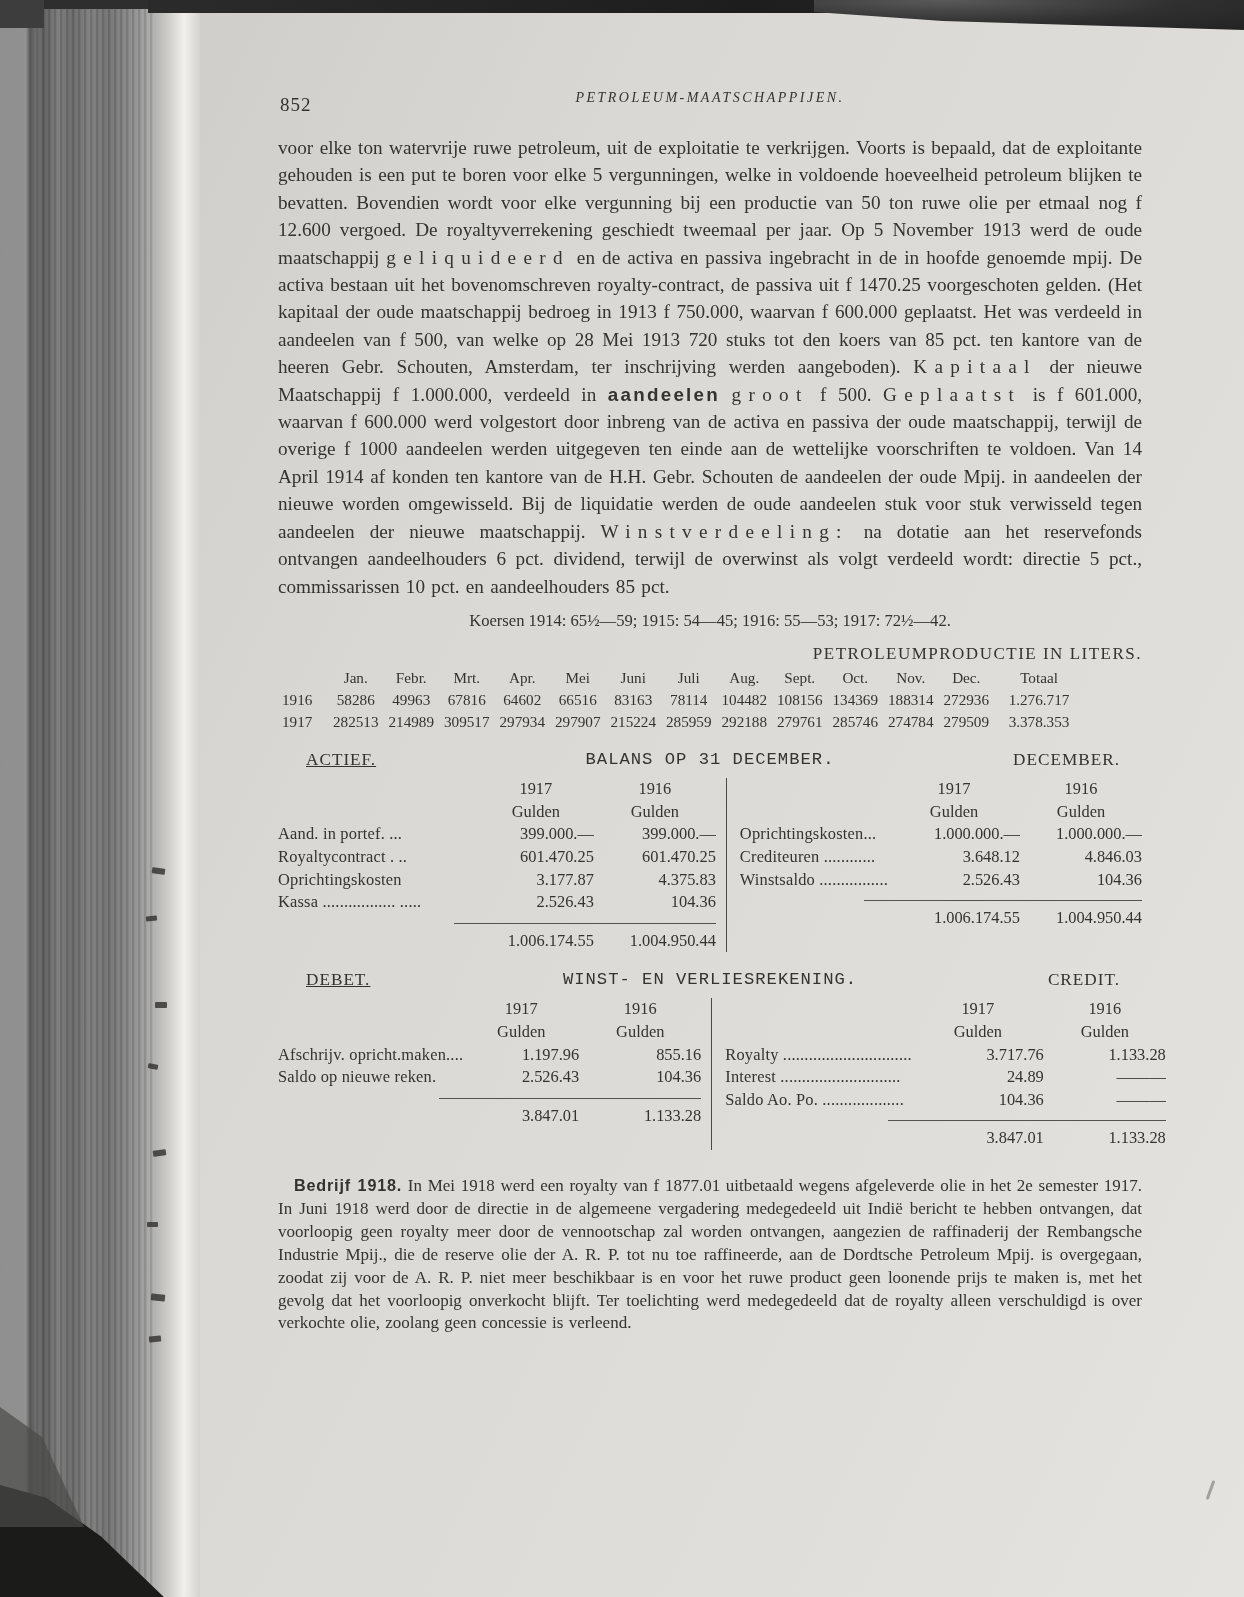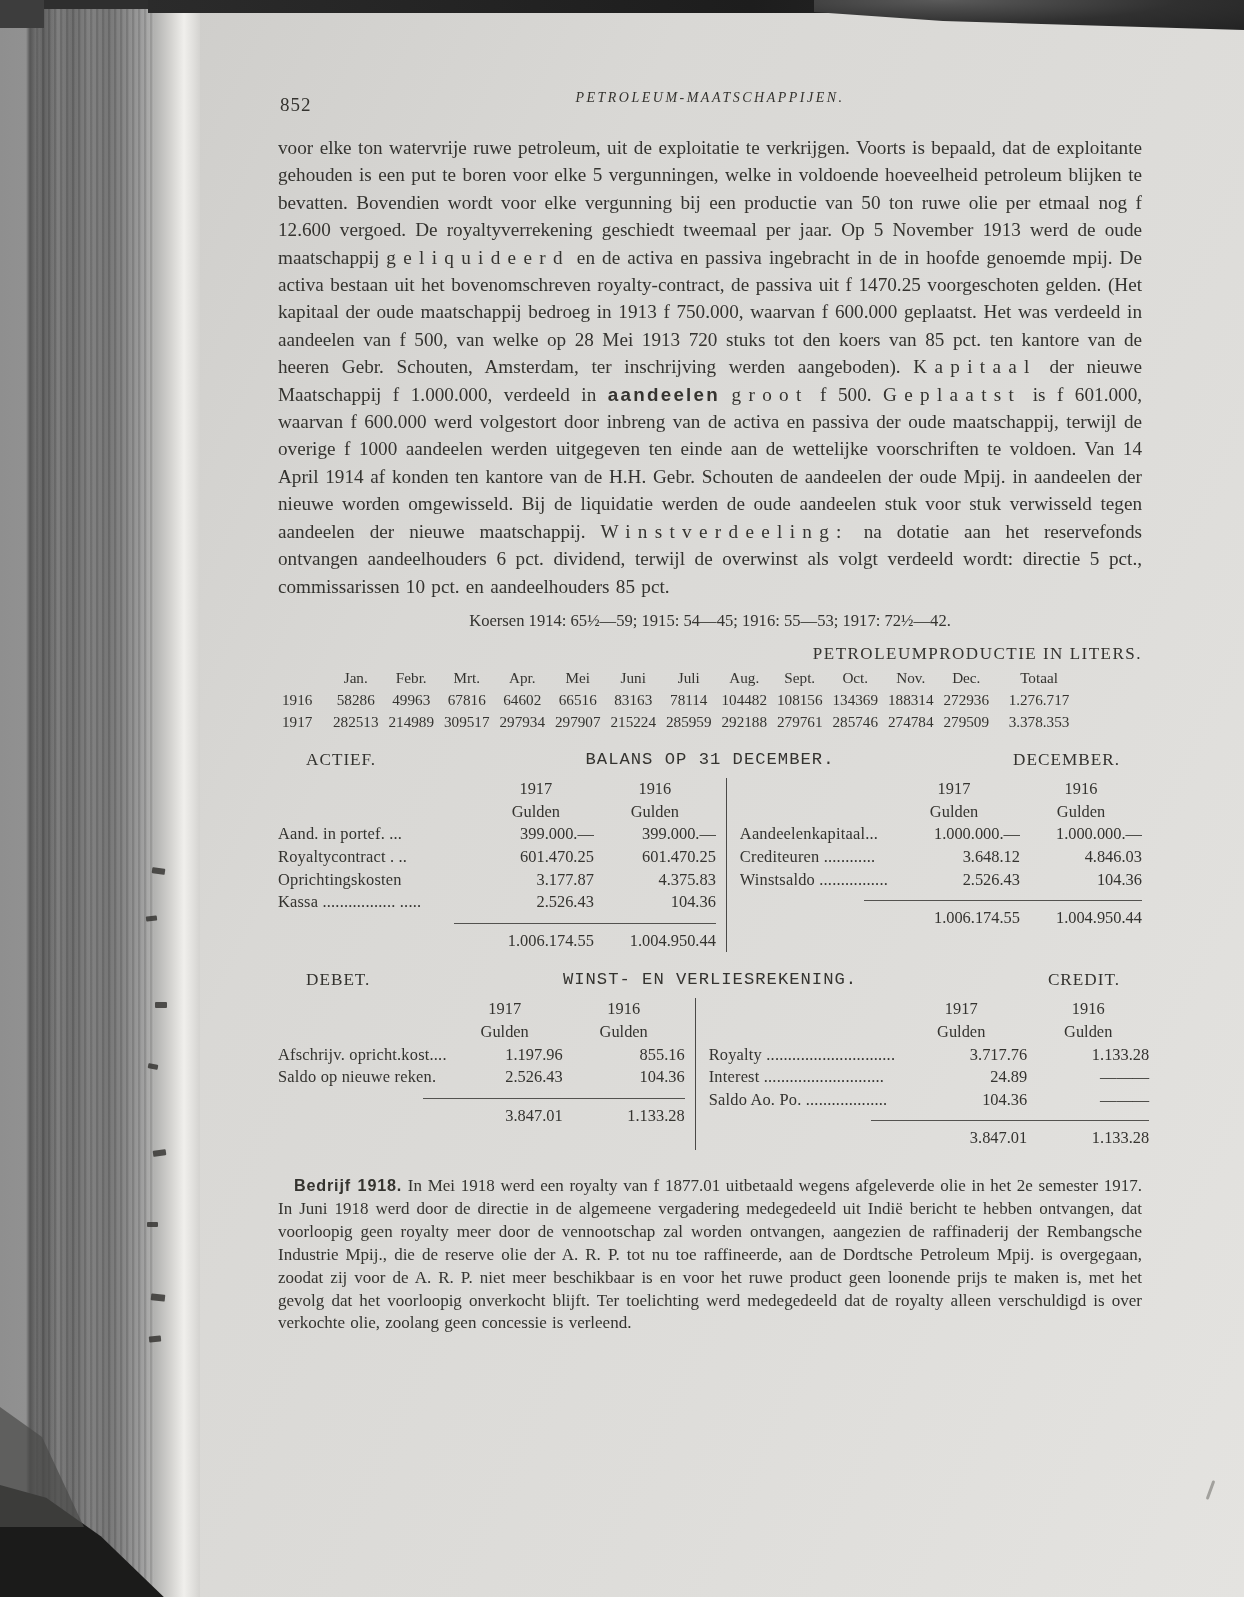--- a/index.html
+++ b/index.html
@@ -41,21 +41,21 @@
   .bsans{font-family:"Liberation Sans","DejaVu Sans",sans-serif;font-weight:bold;
     font-size:.98em;letter-spacing:.12em;}
   .koersen{margin-top:11px;text-align:center;font-size:16.6px;}
   .prod-title{margin-top:13px;text-align:right;font-size:17px;letter-spacing:1.5px;}
   .prod-table{margin:3px auto 0;display:grid;grid-template-columns:50px repeat(12,55.5px) 90px;
     font-size:15.2px;line-height:21.8px;}
   .prod-table .pc{text-align:center;white-space:nowrap;}
   .prod-table .py{text-align:left;padding-left:4px;}
   .sec{margin-top:18px;}
   .sec-head{position:relative;height:25px;font-size:17.2px;letter-spacing:1px;}
-  .sec-left{position:absolute;left:28px;}
+  .sec-left{position:absolute;left:28px;text-decoration:underline;}
   .sec-center{position:absolute;left:0;right:0;text-align:center;font-family:Liberation Mono, monospace;}
   .sec-right{position:absolute;right:22px;}
   .halves{display:flex;margin-top:3px;}
   .half-l{width:478px;padding-right:10px;box-sizing:border-box;}
   .half-r{flex:1;border-left:1.5px solid #4a4947;padding-left:13px;}
   .frow{display:flex;font-size:16.4px;line-height:22.6px;}
   .frow .lbl{flex:1;white-space:nowrap;overflow:hidden;letter-spacing:.2px;}
   .half-l .c1{width:116px;text-align:right;}
   .half-l .c2{width:122px;text-align:right;}
   .half-r .c1{width:132px;text-align:right;}
@@ -203,21 +203,21 @@
             <span class="lbl"></span>
             <span class="c1">1917</span>
             <span class="c2">1916</span>
           </div>
           <div class="frow hdr">
             <span class="lbl"></span>
             <span class="c1">Gulden</span>
             <span class="c2">Gulden</span>
           </div>
           <div class="frow">
-            <span class="lbl">Aandeelenkapitaal...</span>
+            <span class="lbl">Oprichtingskosten...</span>
             <span class="c1">1.000.000.—</span>
             <span class="c2">1.000.000.—</span>
           </div>
           <div class="frow">
             <span class="lbl">Crediteuren ............</span>
             <span class="c1">3.648.12</span>
             <span class="c2">4.846.03</span>
           </div>
           <div class="frow">
             <span class="lbl">Winstsaldo ................</span>
@@ -246,21 +246,21 @@
             <span class="lbl"></span>
             <span class="c1">1917</span>
             <span class="c2">1916</span>
           </div>
           <div class="frow hdr">
             <span class="lbl"></span>
             <span class="c1">Gulden</span>
             <span class="c2">Gulden</span>
           </div>
           <div class="frow">
-            <span class="lbl">Afschrijv. opricht.kost....</span>
+            <span class="lbl">Afschrijv. opricht.maken....</span>
             <span class="c1">1.197.96</span>
             <span class="c2">855.16</span>
           </div>
           <div class="frow">
             <span class="lbl">Saldo op nieuwe reken.</span>
             <span class="c1">2.526.43</span>
             <span class="c2">104.36</span>
           </div>
           <div class="tline"></div>
           <div class="frow">

